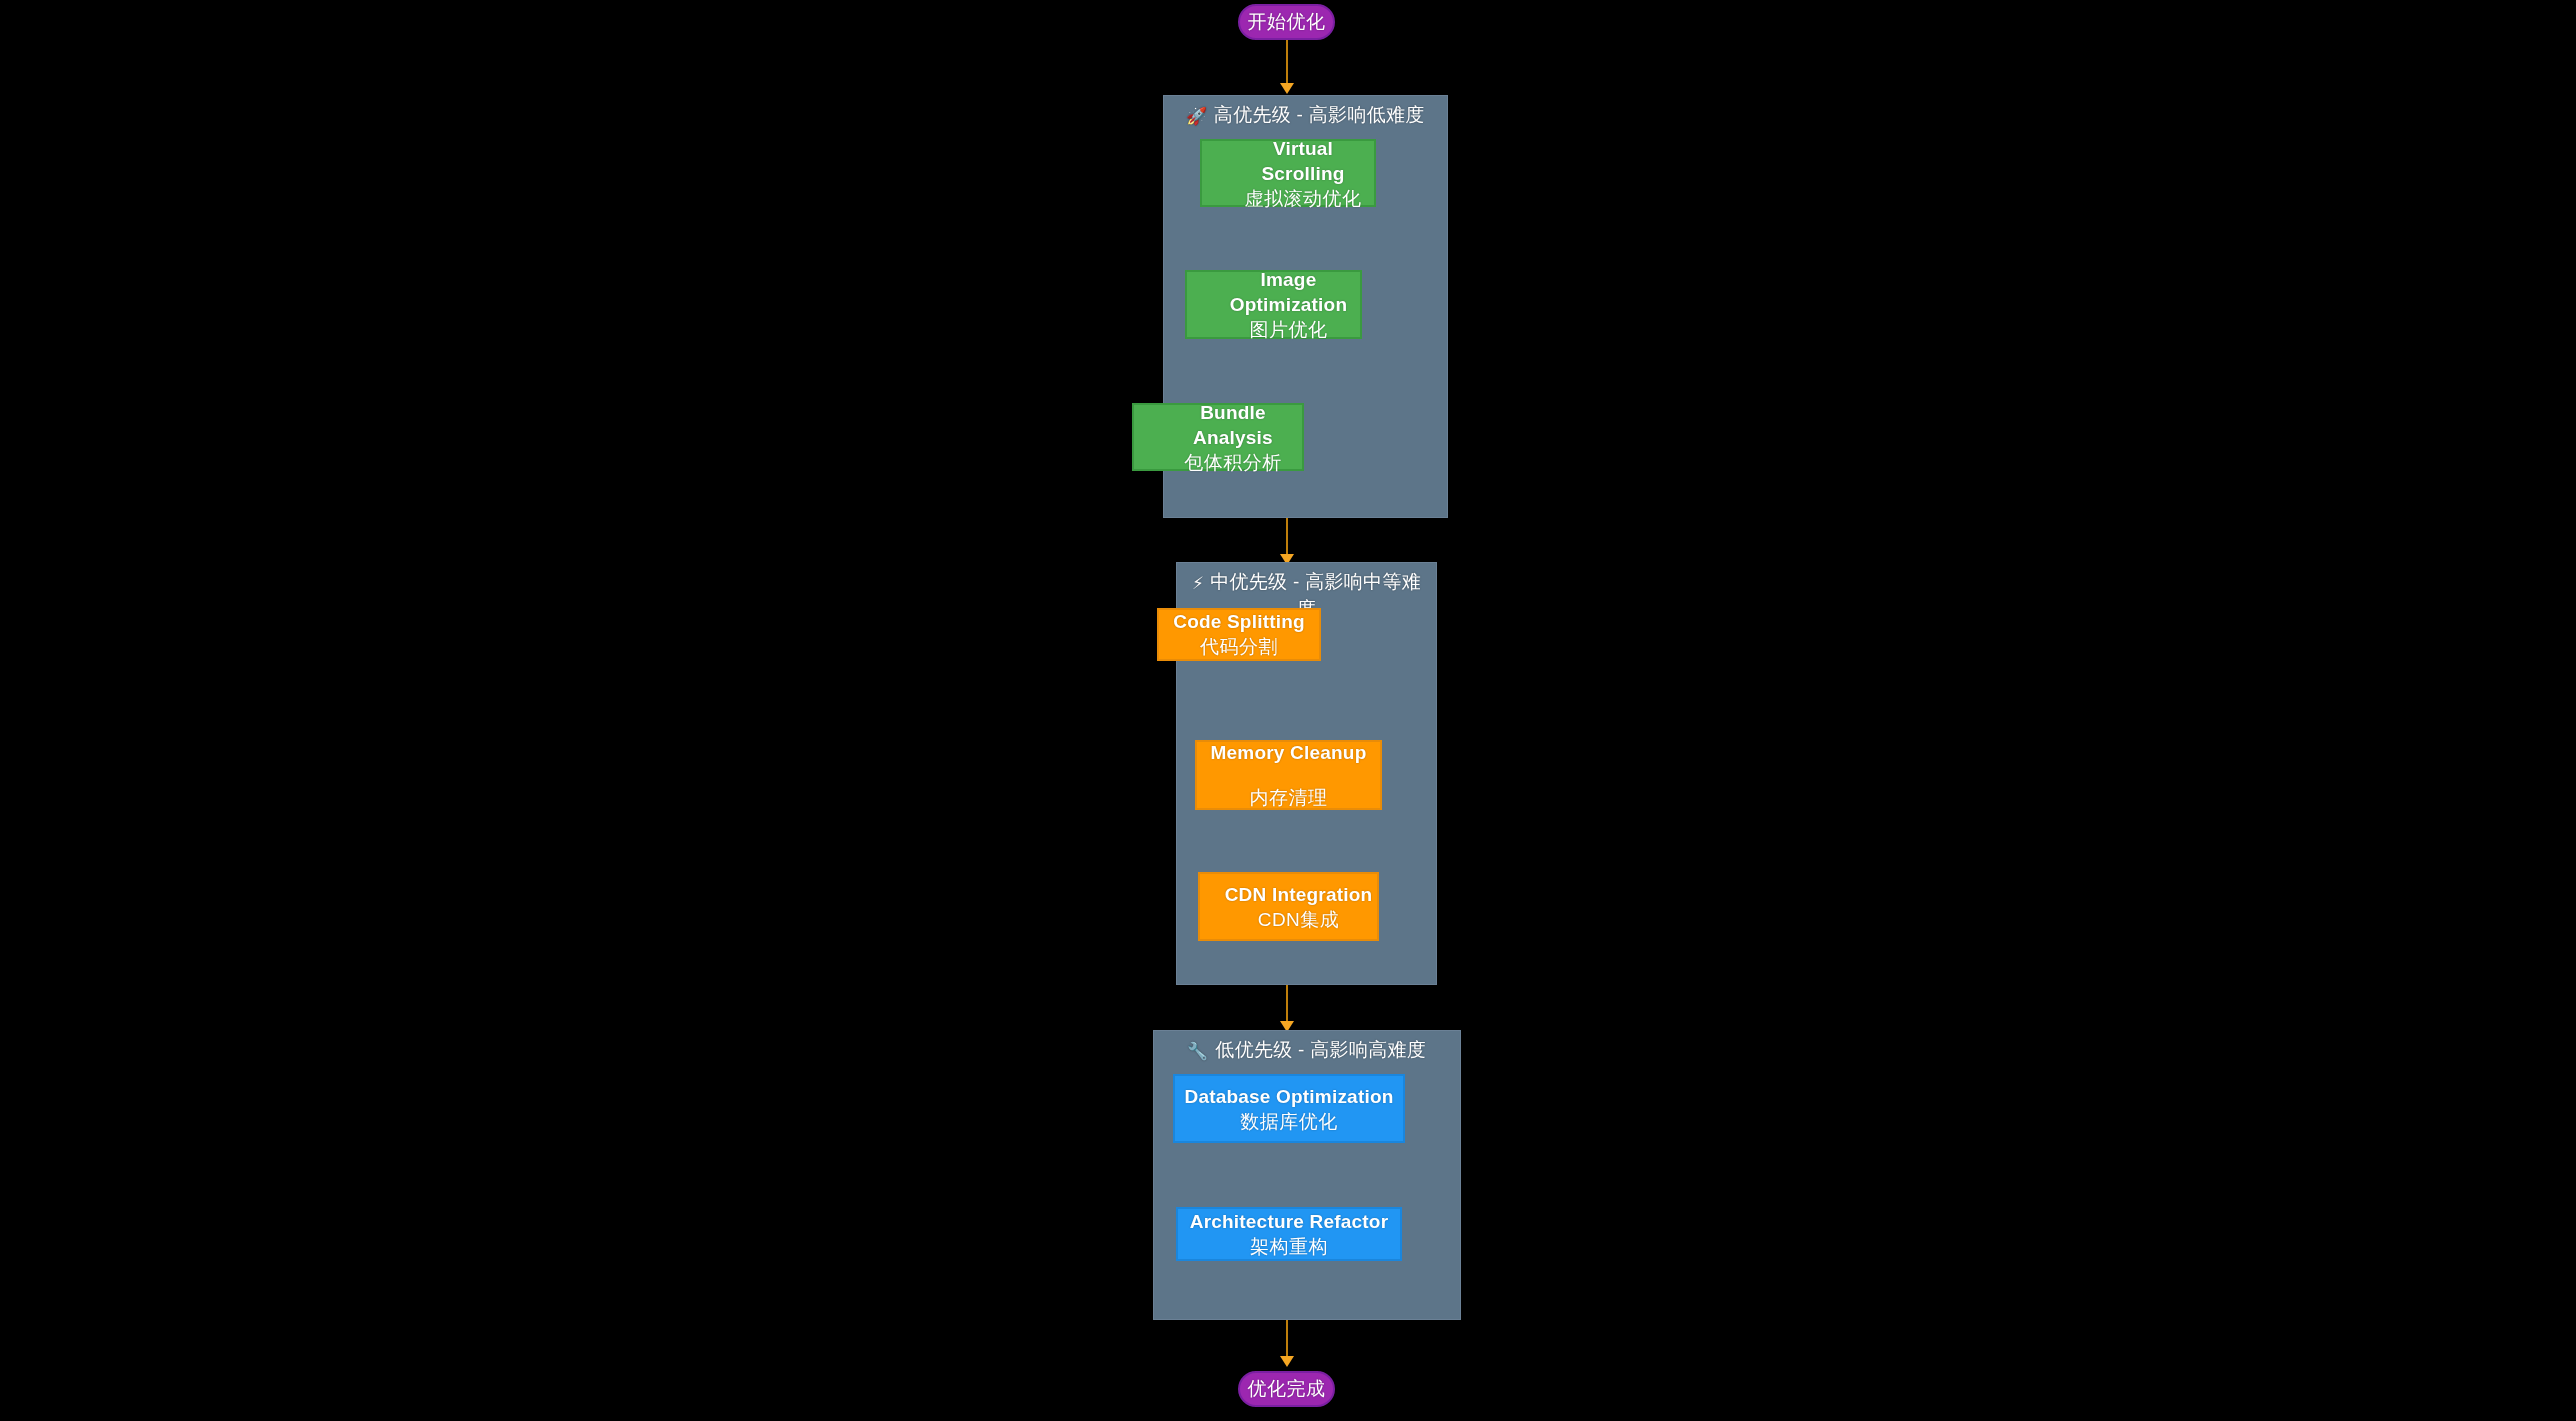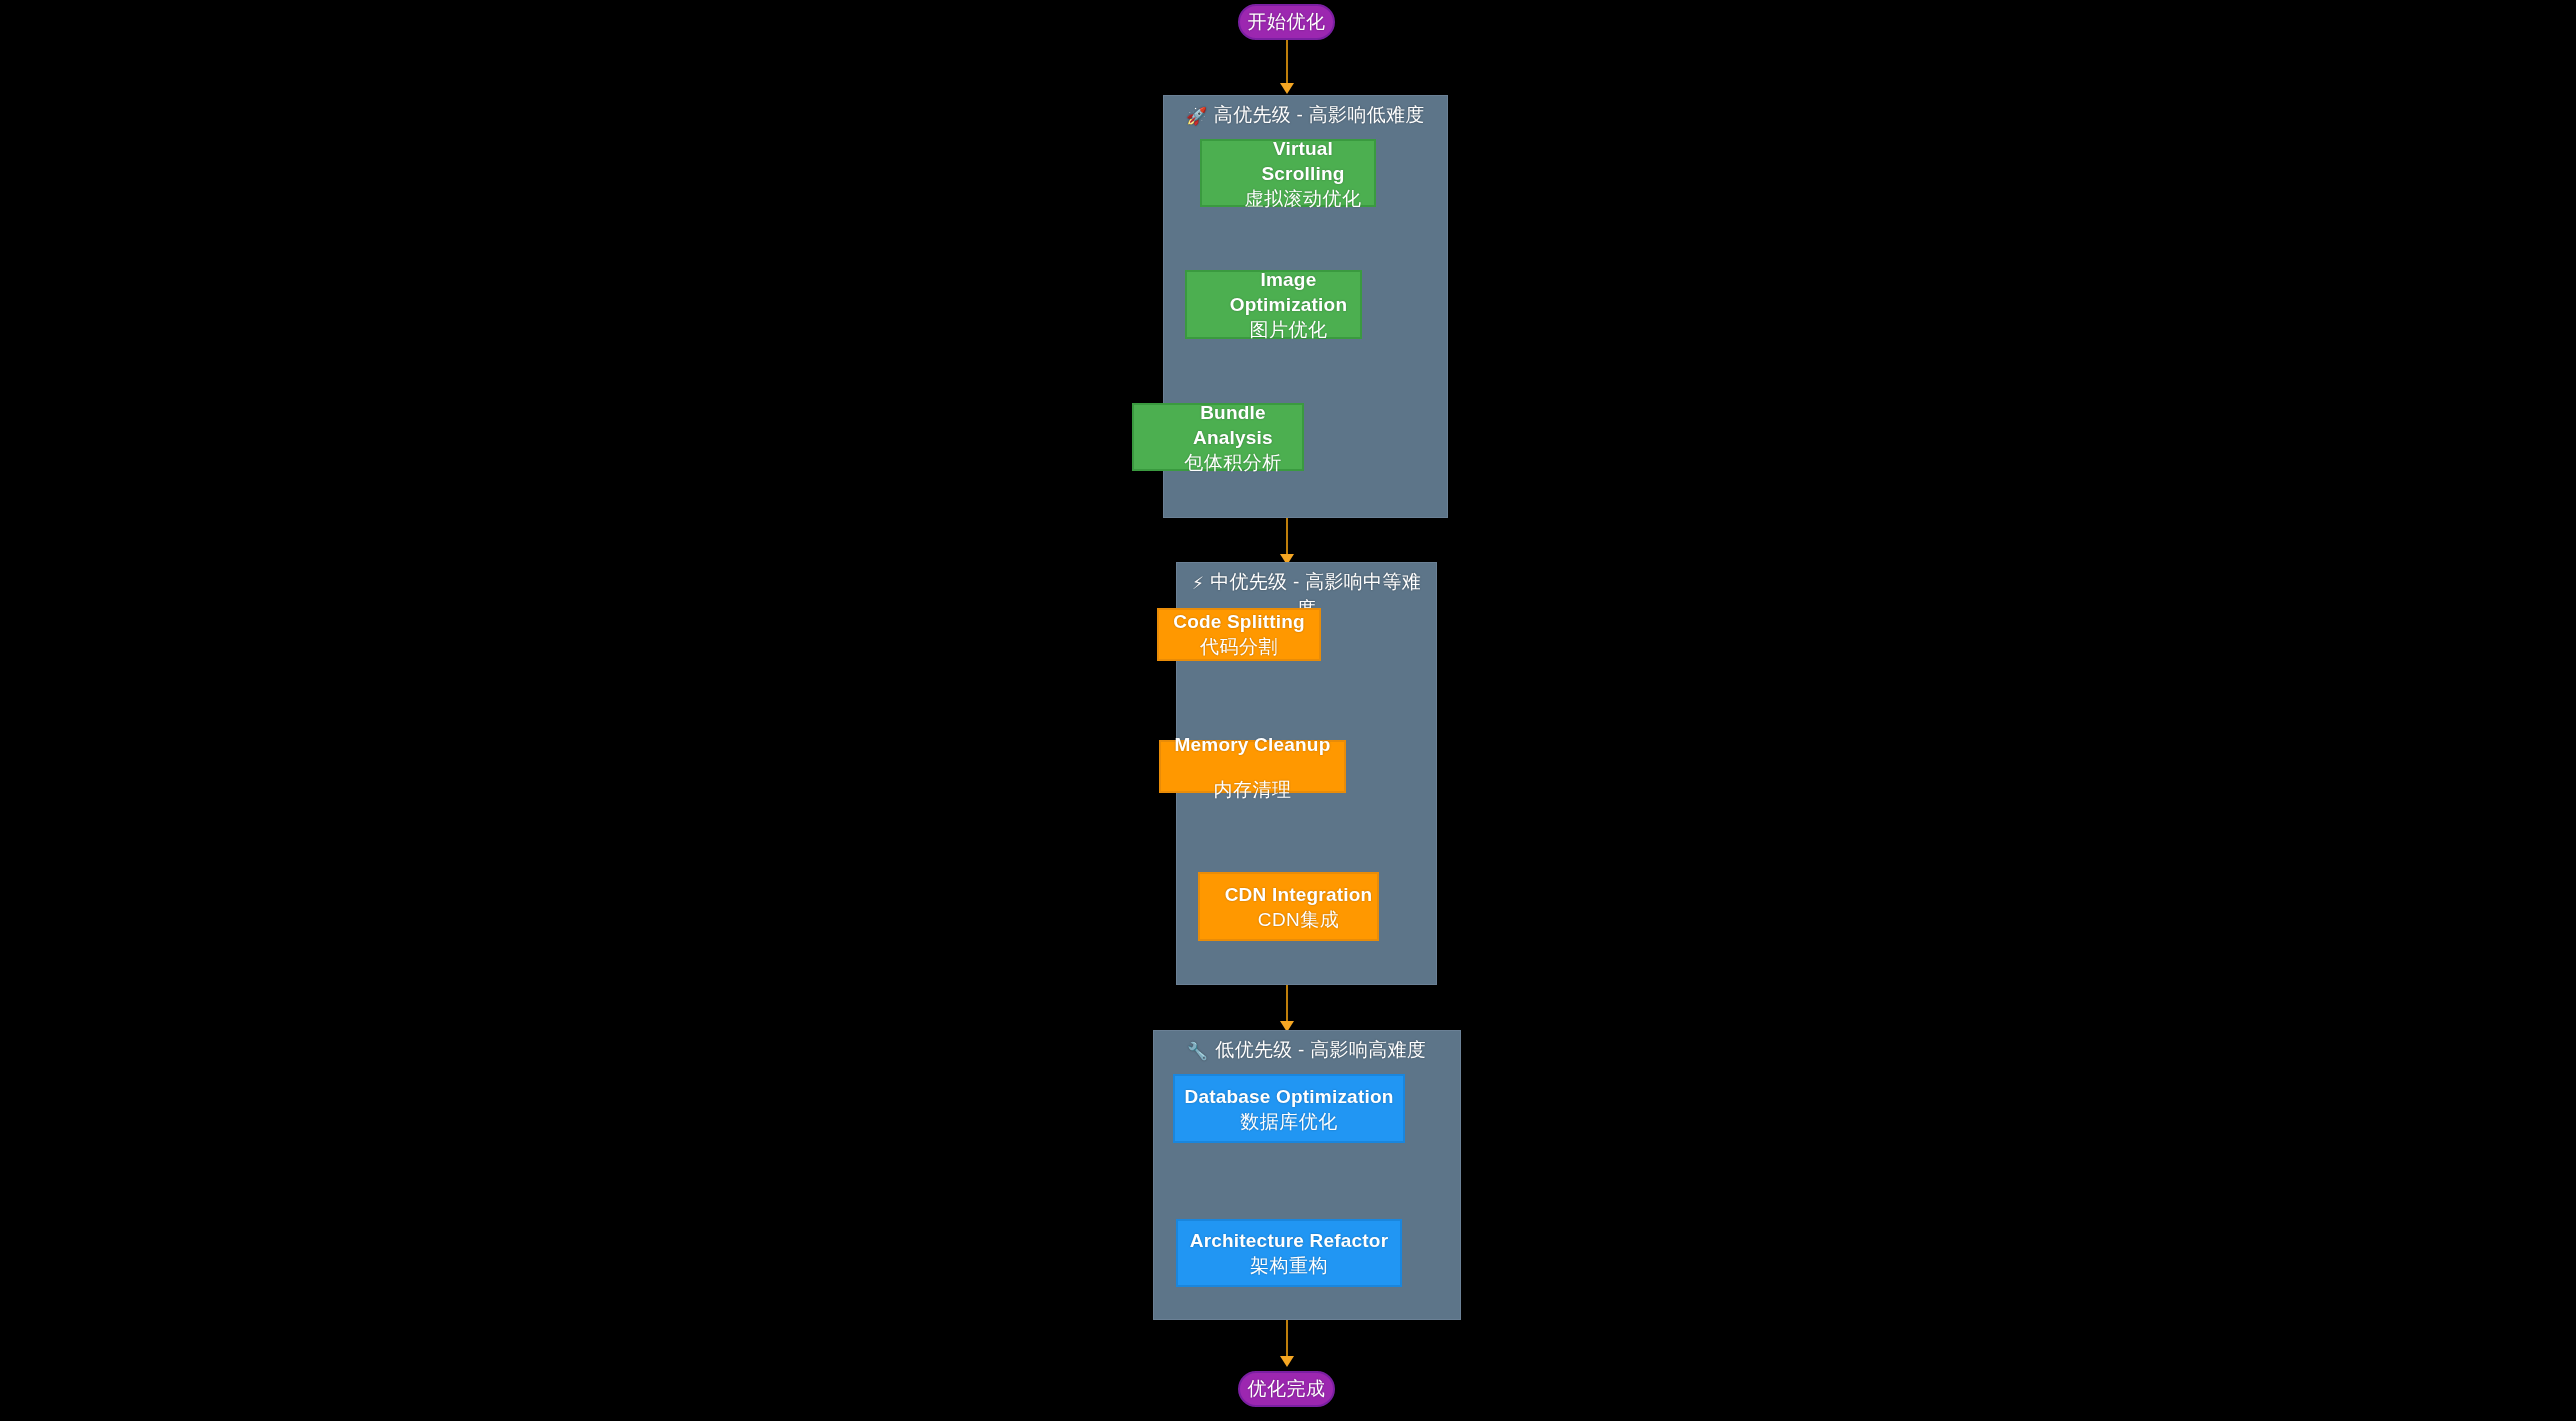--- a/index.html
+++ b/index.html
@@ -168,21 +168,21 @@
     <div class="cluster-title">
       <span class="emoji">⚡</span><span>中优先级 - 高影响中等难度</span>
     </div>
   </div>
 
   <div class="node orange" style="left:1157px; top:608px; width:164px; height:53px;justify-content:flex-end;">
     <div class="line-en">Code Splitting</div>
     <div class="line-zh">代码分割</div>
   </div>
 
-  <div class="node orange" style="left:1159px; top:740px; width:187px; height:53px;gap:20px;">
+  <div class="node orange" style="left:1195px; top:740px; width:187px; height:70px;gap:20px;">
     <div class="line-en">Memory Cleanup</div>
     <div class="line-zh">内存清理</div>
   </div>
 
   <div class="node orange" style="left:1198px; top:872px; width:181px; height:69px;padding-left:20px;">
     <div class="line-en">CDN Integration</div>
     <div class="line-zh">CDN集成</div>
   </div>
 
   <div class="edge" style="left:1280px; top:985px; width:14px; height:48px;">
@@ -194,21 +194,21 @@
     <div class="cluster-title">
       <span class="emoji">🔧</span><span>低优先级 - 高影响高难度</span>
     </div>
   </div>
 
   <div class="node blue" style="left:1173px; top:1074px; width:232px; height:69px;">
     <div class="line-en">Database Optimization</div>
     <div class="line-zh">数据库优化</div>
   </div>
 
-  <div class="node blue" style="left:1176px; top:1207px; width:226px; height:68px;margin-top:12px;">
+  <div class="node blue" style="left:1176px; top:1207px; width:226px; height:54px;">
     <div class="line-en">Architecture Refactor</div>
     <div class="line-zh">架构重构</div>
   </div>
 
   <div class="edge" style="left:1280px; top:1320px; width:14px; height:48px;">
     <div class="edge-line" style="left:6px; top:0; height:38px;"></div>
     <div class="edge-head" style="left:0px; top:36px;"></div>
   </div>
 
   <div class="terminal" style="left:1238px; top:1371px; width:97px; height:36px;">

